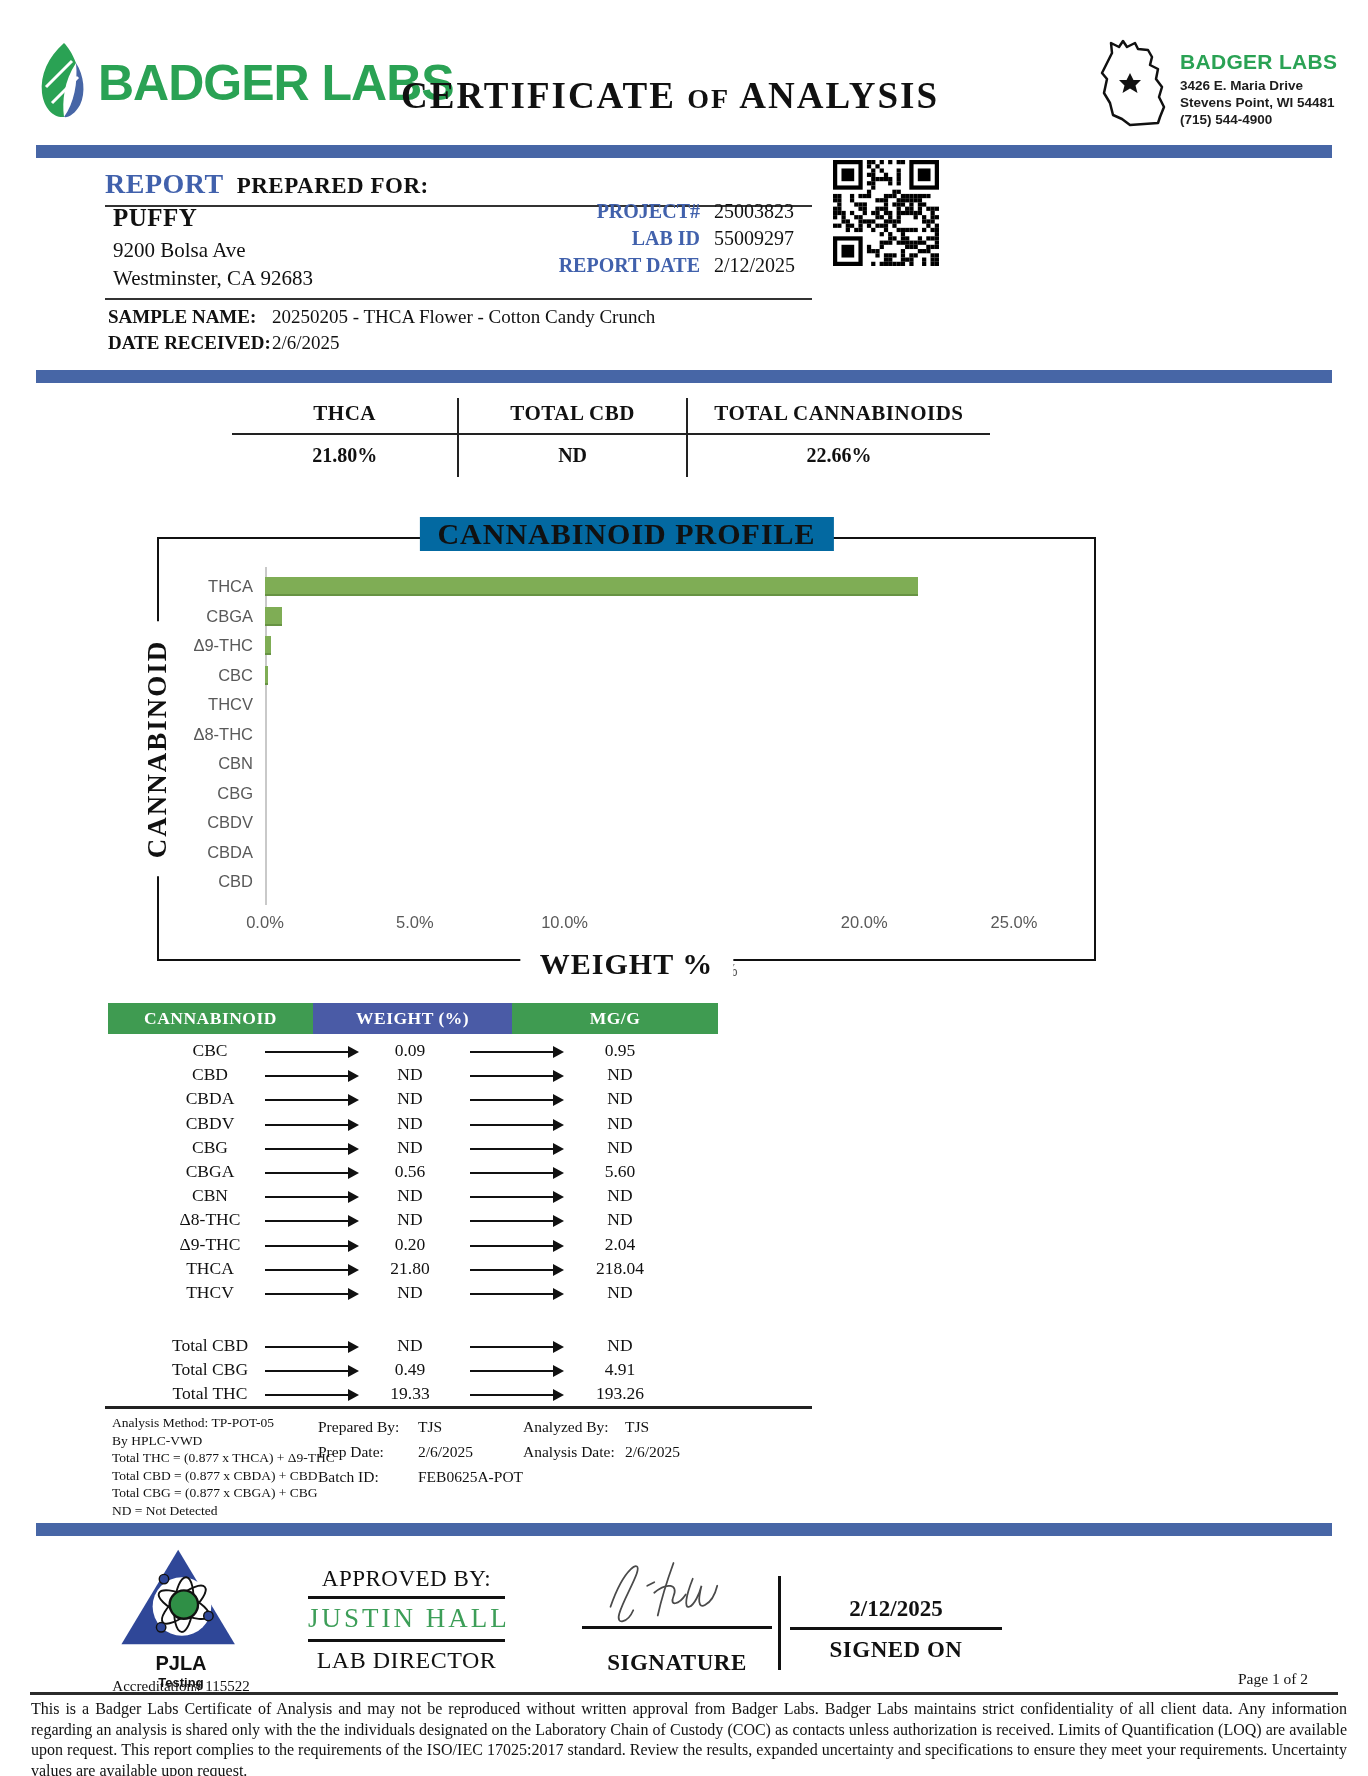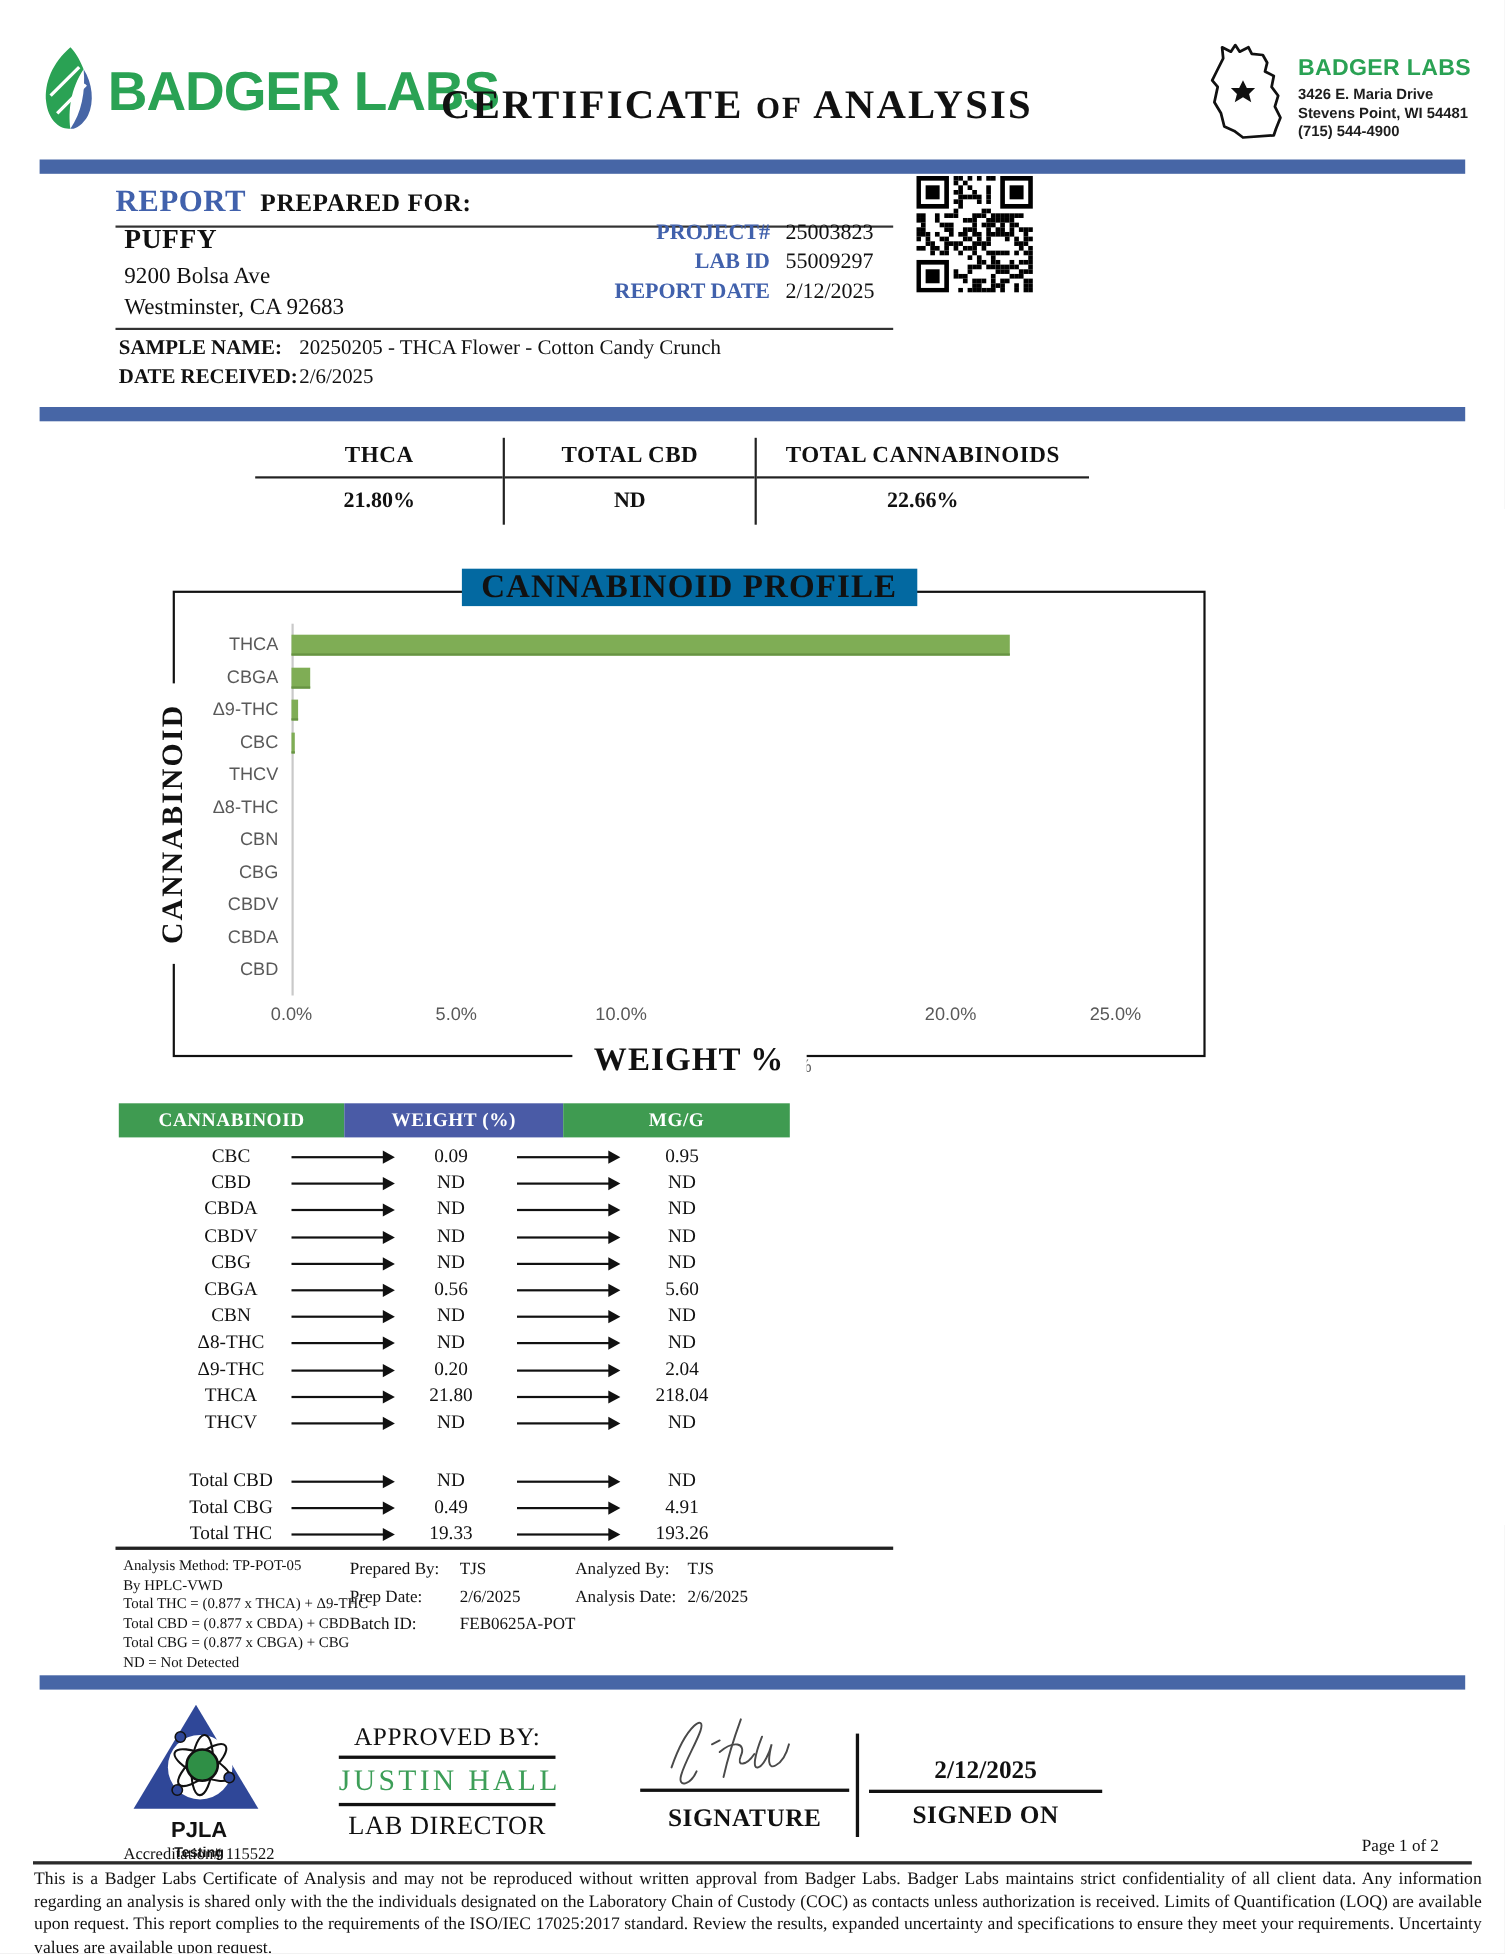--- a/index.html
+++ b/index.html
@@ -89,21 +89,21 @@
   .pjla-sub{font-size:13px;font-weight:800;color:#111;}
   .accred{position:absolute;left:96px;top:1678px;width:170px;text-align:center;font-size:15px;
           font-family:"Liberation Serif","DejaVu Serif",serif;}
   .approve{position:absolute;left:308px;top:1566px;width:197px;text-align:center;}
   .app-label{font-size:23px;padding-bottom:4px;border-bottom:3px solid #111;letter-spacing:.5px;}
   .app-name{color:#3d9e58;font-size:27px;letter-spacing:3px;padding:4px 0 5px;border-bottom:3px solid #111;white-space:nowrap;}
   .app-title{font-size:24px;padding-top:5px;letter-spacing:.5px;}
   .sig-block{position:absolute;left:582px;top:1556px;width:190px;text-align:center;}
   .sig-svg{height:70px;}
   .sig-line{border-top:3px solid #111;}
-  .sig-label{font-size:23px;font-weight:700;padding-top:11px;letter-spacing:.5px;}
+  .sig-label{font-size:23px;font-weight:700;padding-top:21px;letter-spacing:.5px;}
   .divider-v{position:absolute;left:778px;top:1576px;height:94px;width:3px;background:#111;}
   .signed-block{position:absolute;left:790px;top:1556px;width:212px;text-align:center;}
   .signed-date{font-size:23px;font-weight:700;margin-top:40px;padding-bottom:5px;}
   .signed-label{font-size:23px;font-weight:700;padding-top:7px;letter-spacing:.5px;}
   
   .page-num{position:absolute;left:1203px;top:1670px;width:140px;text-align:center;font-size:15.5px;}
   .foot-line{position:absolute;left:30px;top:1692px;width:1308px;border-top:3px solid #2b2b2b;}
   .disclaimer{position:absolute;left:31px;top:1699px;width:1316px;font-size:16px;line-height:20.5px;text-align:justify;}
 </style>
 </head>

